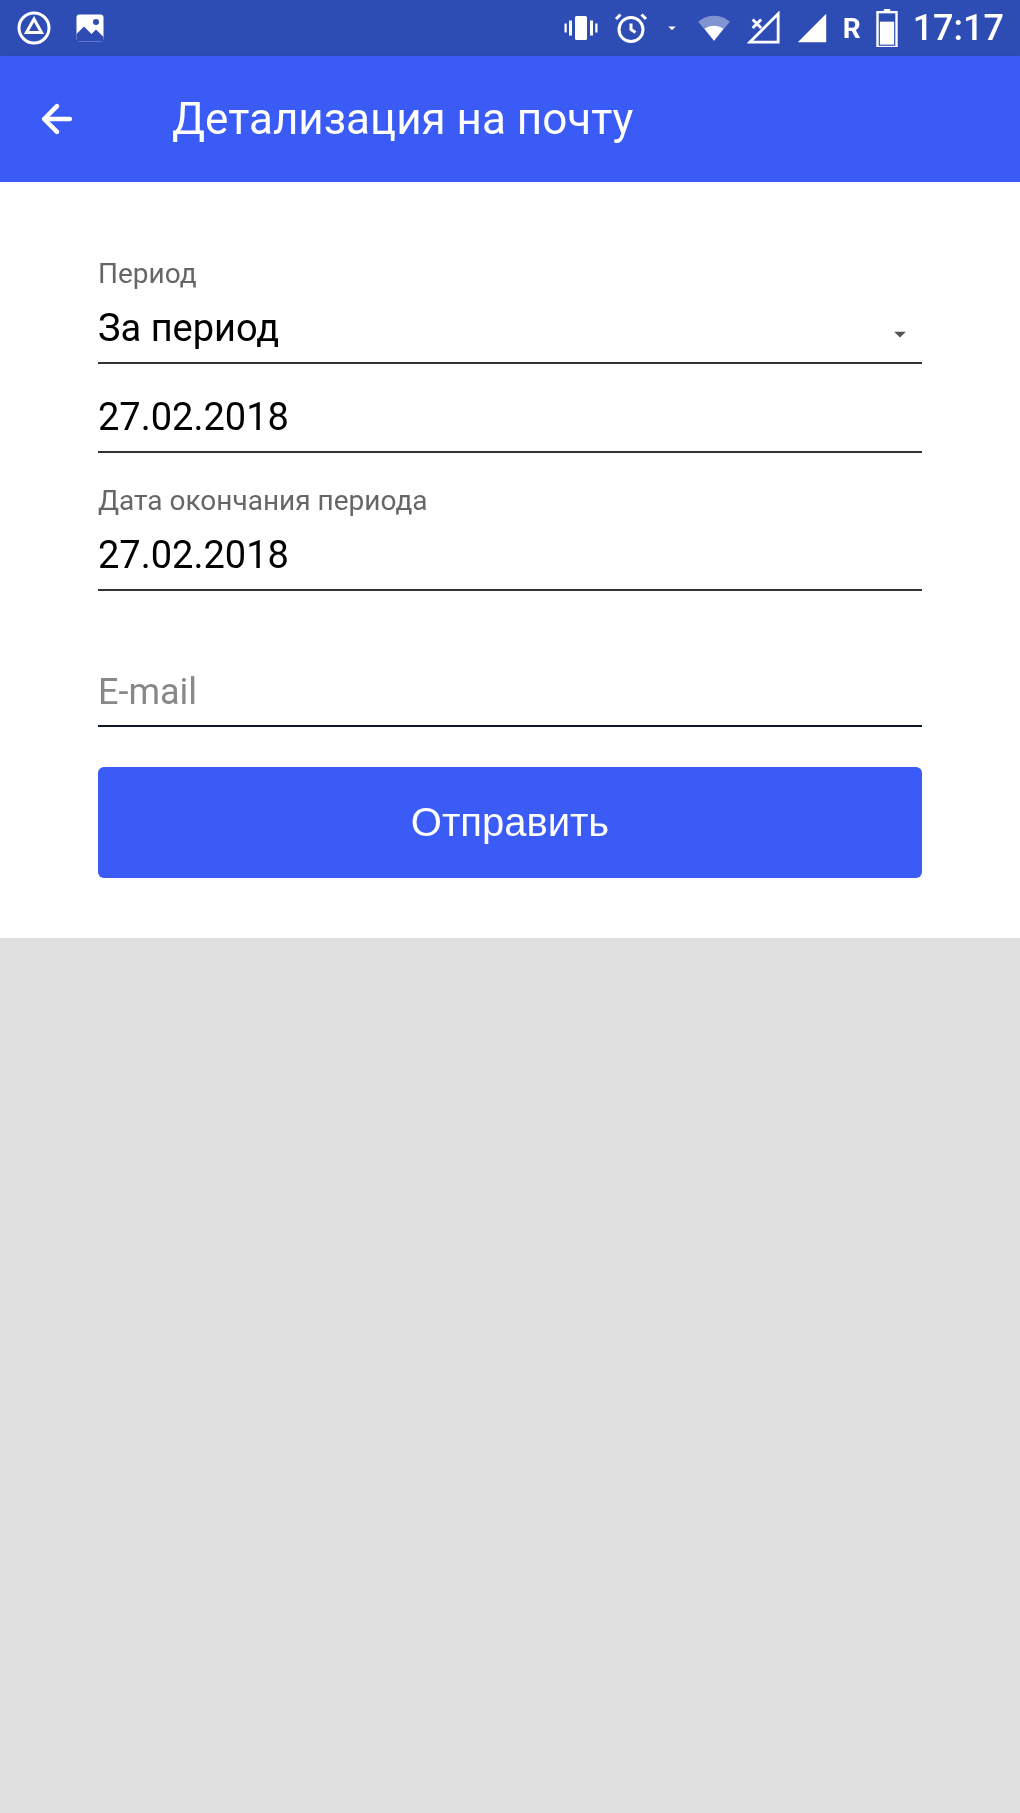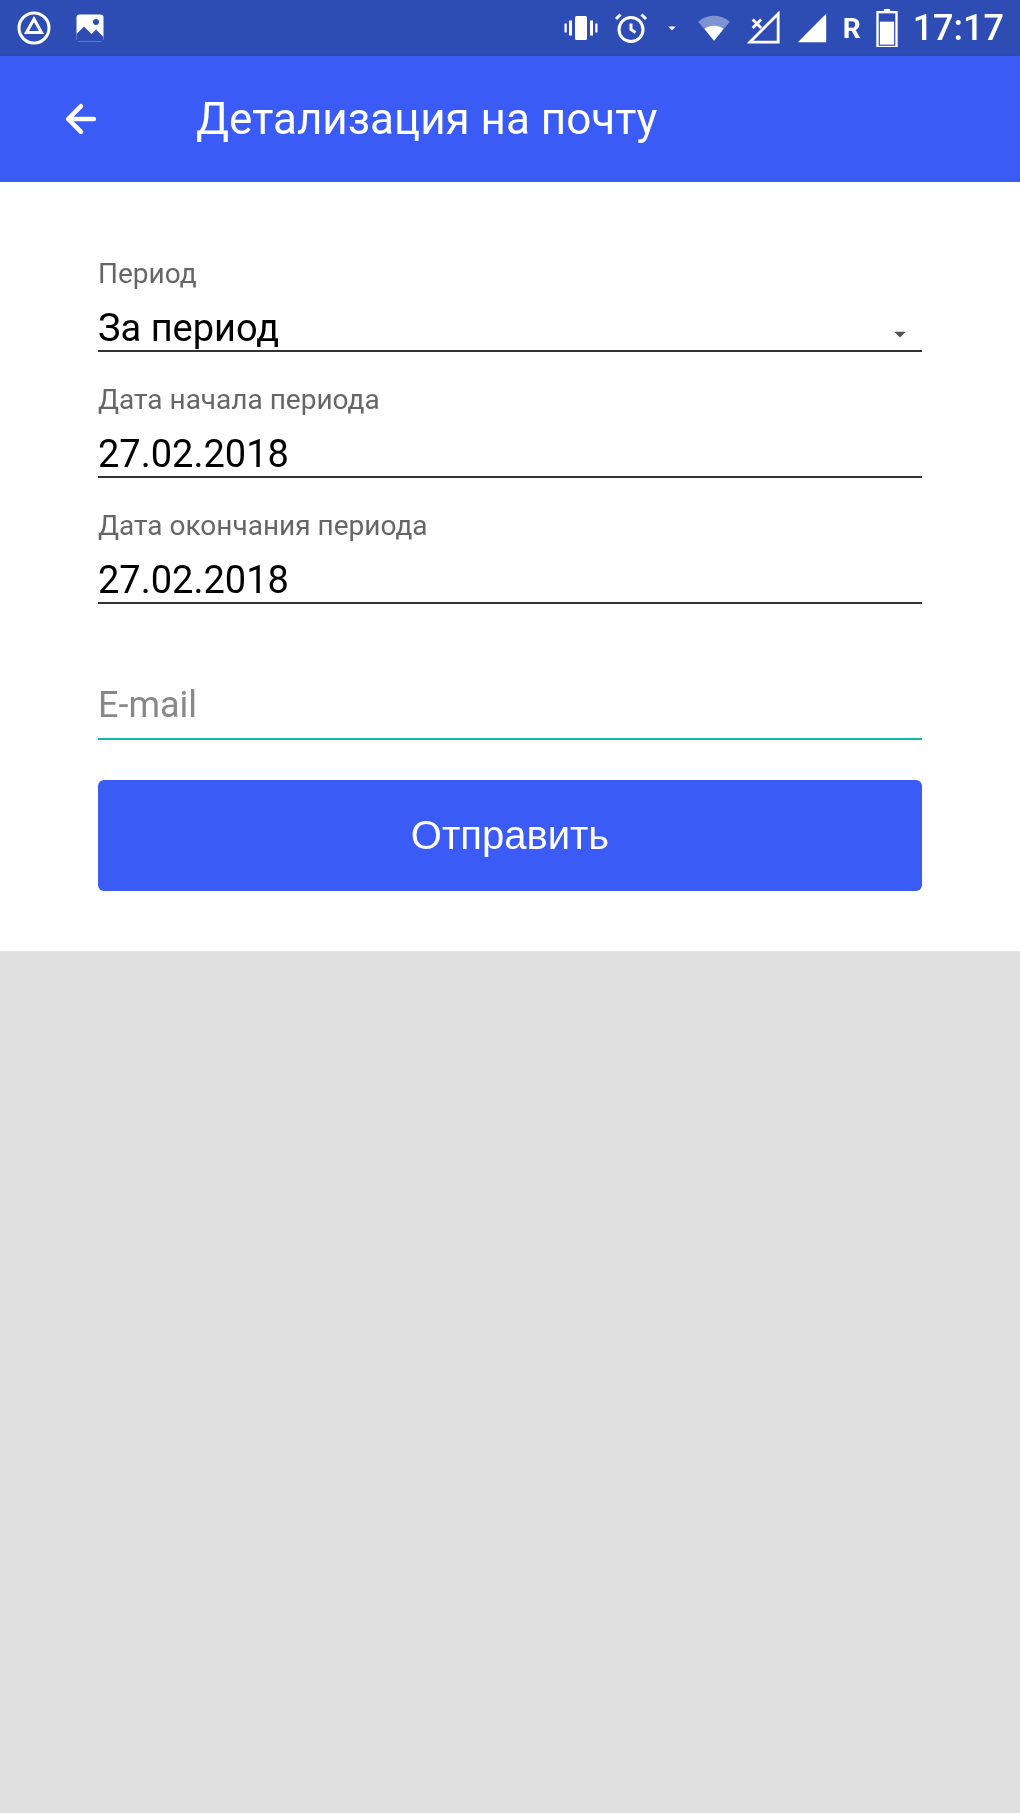--- a/index.html
+++ b/index.html
@@ -38,21 +38,21 @@
 .status-icon {
   display: inline-flex;
   align-items: center;
   justify-content: center;
 }
 .header {
   height: 126px;
   background: #3a5bf5;
   display: flex;
   align-items: center;
-  padding: 0 56px;
+  padding: 0 32px;
   box-shadow: 0 2px 4px rgba(0,0,0,0.2);
 }
 .back-btn {
   width: 50px;
   height: 50px;
   display: flex;
   align-items: center;
   justify-content: center;
   cursor: pointer;
 }
@@ -72,38 +72,38 @@
 .form-label {
   color: #666;
   font-size: 28px;
   font-weight: 400;
   margin-bottom: 16px;
   display: block;
 }
 .form-field {
   position: relative;
   border-bottom: 2px solid #333;
-  padding-bottom: 0;
+  padding-bottom: 12px;
 }
 .form-value {
   color: #000;
   font-size: 38px;
   font-weight: 400;
 }
 .dropdown-arrow {
   position: absolute;
   right: 8px;
   top: 14px;
 }
 .email-group {
   margin-top: 80px;
   margin-bottom: 40px;
 }
 .email-field {
-  border-bottom: 2px solid #14b8a6;
+  border-bottom: 2px solid #0f172a;
   padding-bottom: 12px;
 }
 .email-placeholder {
   color: #888;
   font-size: 36px;
   font-weight: 400;
 }
 .submit-btn {
   width: 100%;
   height: 111px;
@@ -217,21 +217,20 @@
       <span class="form-value">За период</span>
       <span class="dropdown-arrow">
         <svg width="28" height="28" viewBox="0 0 24 24" fill="#555">
           <path d="M7 10 L12 15 L17 10 Z"></path>
         </svg>
       </span>
     </div>
   </div>
 
   <div class="form-group">
-    <span class="form-label">Дата начала периода</span>
     <div class="form-field">
       <span class="form-value">27.02.2018</span>
     </div>
   </div>
 
   <div class="form-group">
     <span class="form-label">Дата окончания периода</span>
     <div class="form-field">
       <span class="form-value">27.02.2018</span>
     </div>

